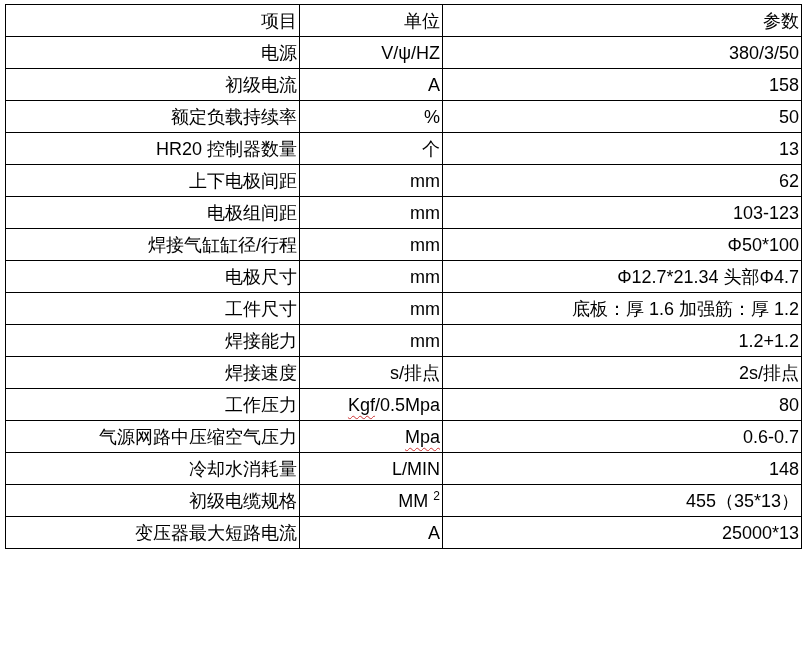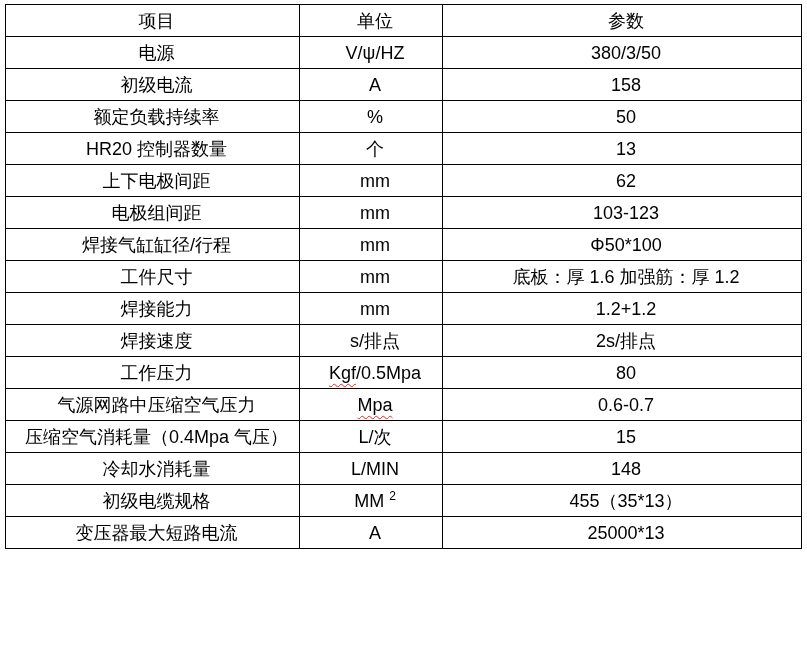--- a/index.html
+++ b/index.html
@@ -21,21 +21,21 @@
   }
   col.c1 { width: 294px; }
   col.c2 { width: 143px; }
   col.c3 { width: 359px; }
   th, td {
     border: 1px solid #000000;
     height: 31px;
     padding: 0 2px 0 10px;
     font-size: 18px;
     font-weight: normal;
-    text-align: center;
+    text-align: right;
     vertical-align: middle;
     white-space: nowrap;
     line-height: 1;
   }
   .squiggle {
     text-decoration-line: underline;
     text-decoration-style: wavy;
     text-decoration-color: #cc3333;
     text-decoration-thickness: 1px;
     text-underline-offset: 4px;
@@ -91,20 +91,25 @@
         <td>电极组间距</td>
         <td>mm</td>
         <td>103-123</td>
       </tr>
       <tr>
         <td>焊接气缸缸径/行程</td>
         <td>mm</td>
         <td>Φ50*100</td>
       </tr>
       <tr>
+        <td>电极尺寸</td>
+        <td>mm</td>
+        <td>Φ12.7*21.34 头部Φ4.7</td>
+      </tr>
+      <tr>
         <td>工件尺寸</td>
         <td>mm</td>
         <td>底板：厚 1.6 加强筋：厚 1.2</td>
       </tr>
       <tr>
         <td>焊接能力</td>
         <td>mm</td>
         <td>1.2+1.2</td>
       </tr>
       <tr>
@@ -116,25 +121,20 @@
         <td>工作压力</td>
         <td><span class="squiggle">Kgf</span><span>/0.5Mpa</span></td>
         <td>80</td>
       </tr>
       <tr>
         <td>气源网路中压缩空气压力</td>
         <td><span class="squiggle">Mpa</span></td>
         <td>0.6-0.7</td>
       </tr>
       <tr>
-        <td>压缩空气消耗量（0.4Mpa 气压）</td>
-        <td>L/次</td>
-        <td>15</td>
-      </tr>
-      <tr>
         <td>冷却水消耗量</td>
         <td>L/MIN</td>
         <td>148</td>
       </tr>
       <tr>
         <td>初级电缆规格</td>
         <td><span>MM </span><sup>2</sup></td>
         <td>455（35*13）</td>
       </tr>
       <tr>

